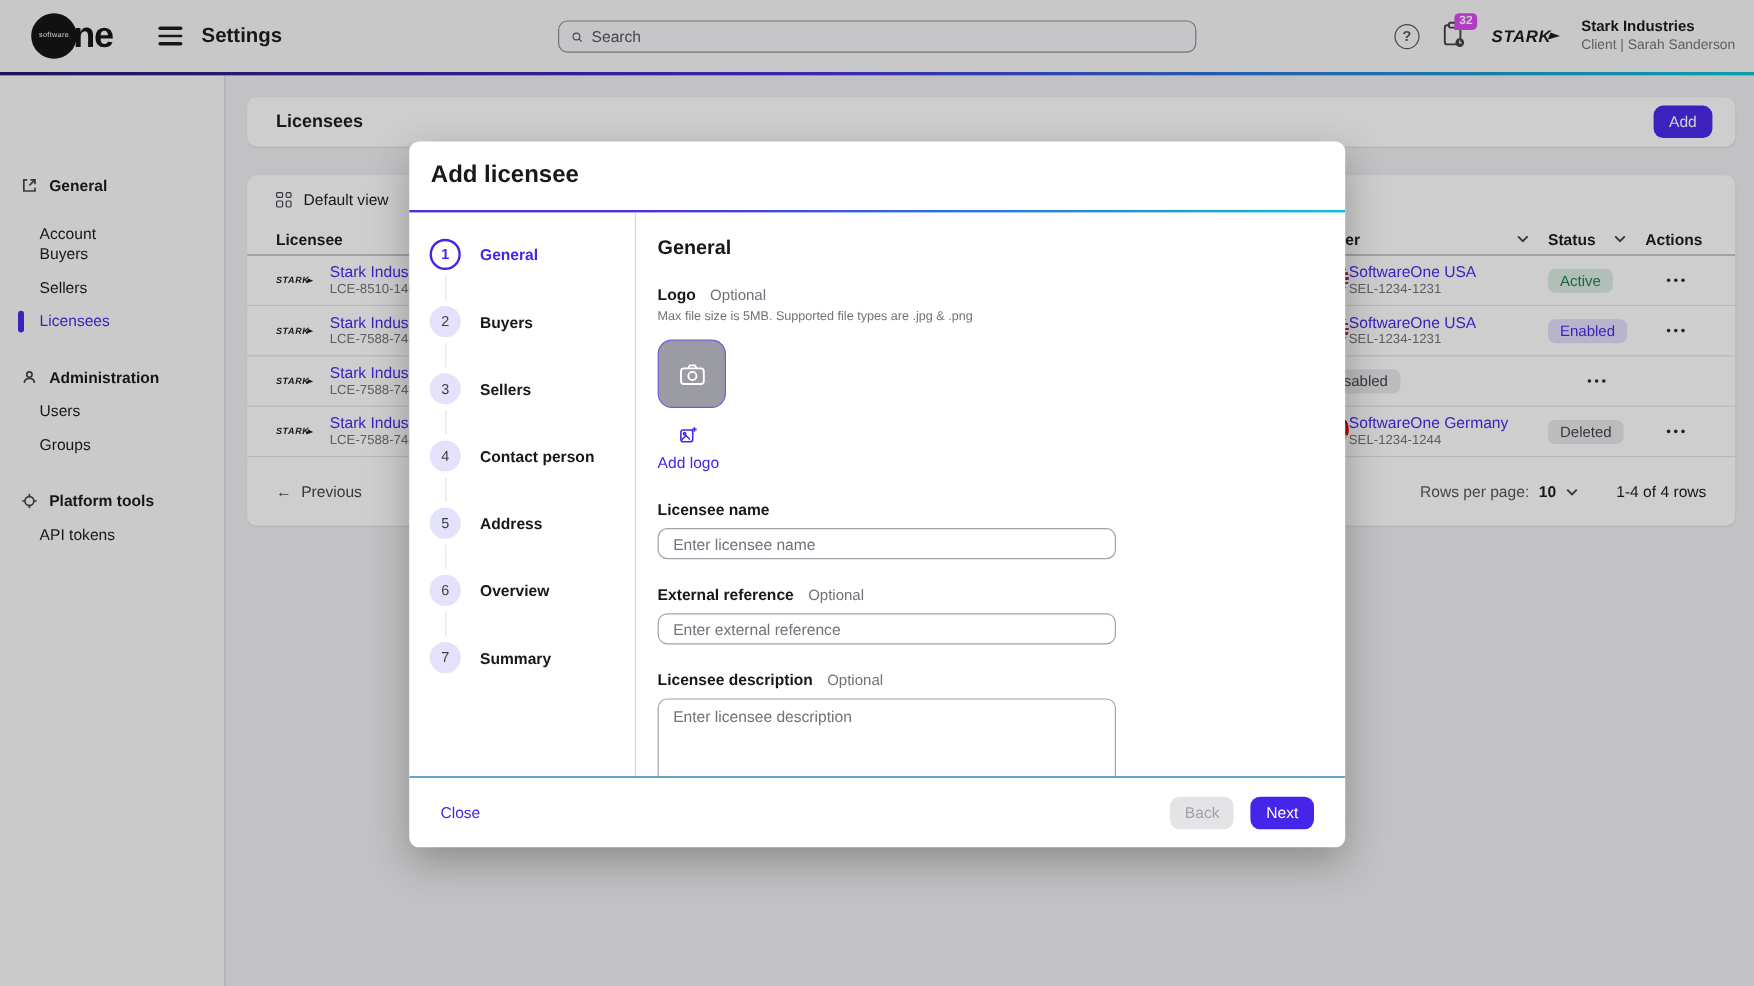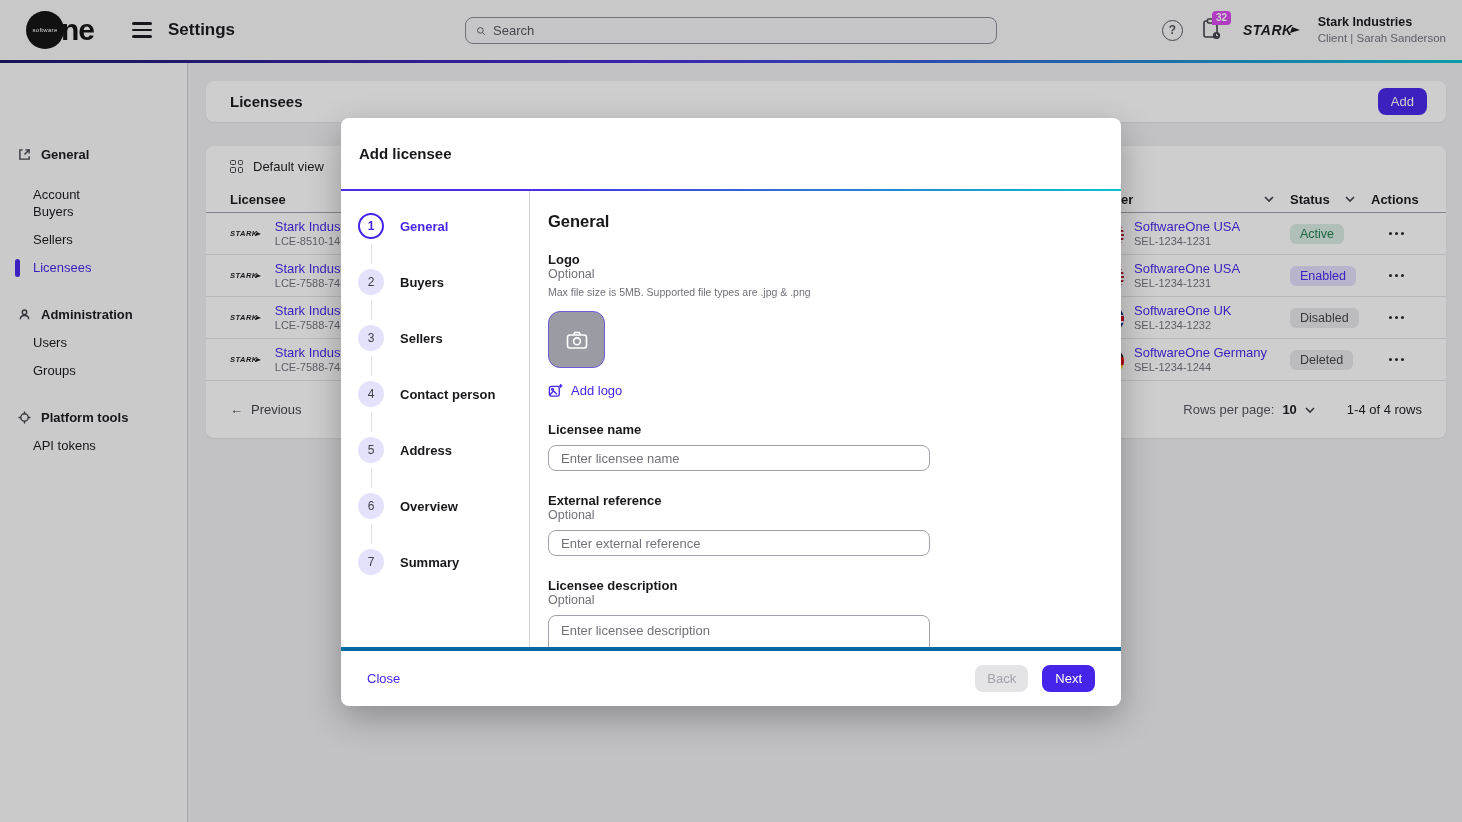--- a/index.html
+++ b/index.html
@@ -52,21 +52,21 @@
   .view-label { font-size:13px; }
   .thead, .trow { display:grid; grid-template-columns:1fr 192px 81px 51px; padding:0 24px; align-items:center; }
   .thead { height:27px; font-weight:700; font-size:13px; border-bottom:1px solid #a1a1aa; }
   .th-sort { display:flex; align-items:center; justify-content:space-between; padding-right:16px; }
   .trow { height:42px; border-bottom:1px solid #e4e4e7; }
   .lic-cell { display:flex; align-items:center; gap:14px; }
   .stark-logo.mini { font-size:7.5px; }
   .stark-arrow.mini { border-left:5px solid #18181b; border-top:2px solid transparent; border-bottom:2px solid transparent; }
   .cell-name { color:#4724ea; font-size:13px; line-height:1.2; }
   .cell-id { color:#71717a; font-size:11px; line-height:1.2; }
-  .seller-cell { display:flex; align-items:flex-end; gap:10px; }
+  .seller-cell { display:flex; align-items:flex-start; }
   .flag { width:26px; height:26px; border-radius:50%; position:relative; overflow:hidden; flex:none; }
   .flag-us { background:repeating-linear-gradient(180deg,#b22234 0 2px,#fff 2px 4px); }
   .flag-us::after { content:''; position:absolute; left:0; top:0; width:13px; height:12px; background:#3c3b6e; }
   .flag-uk { background:#00247d; }
   .flag-uk::before { content:''; position:absolute; left:0; top:9px; width:100%; height:8px; background:linear-gradient(180deg,#fff 0 1.5px,#cf142b 1.5px 6.5px,#fff 6.5px 8px); }
   .flag-uk::after { content:''; position:absolute; top:0; left:9px; height:100%; width:8px; background:linear-gradient(90deg,#fff 0 1.5px,#cf142b 1.5px 6.5px,#fff 6.5px 8px); }
   .flag-de { background:linear-gradient(180deg,#1a1a1a 0 33%,#dd0000 33% 66%,#ffce00 66%); }
   .badge { display:inline-block; padding:3px 10px; border-radius:6px; font-size:12.5px; }
   .badge-green { background:#d9eee2; color:#1d7a4b; }
   .badge-purple { background:#e2dffb; color:#4724ea; }
@@ -77,47 +77,47 @@
   .pag-left { display:flex; align-items:center; gap:8px; color:#3f3f46; }
   .pag-page { margin-left:48px; color:#18181b; }
   .pag-right { display:flex; align-items:center; gap:8px; }
   .pag-label { color:#52525b; }
   .pag-range { margin-left:24px; }
   .chev { width:10px; height:10px; flex:none; }
 
   
   .overlay { position:absolute; inset:0; background:rgba(23,23,26,.21); z-index:50; }
   .modal { position:absolute; left:341px; top:118px; width:780px; height:588px; background:#fff; border-radius:8px; z-index:100; box-shadow:0 12px 34px rgba(0,0,0,.28); display:flex; flex-direction:column; overflow:hidden; }
-  .modal-header { height:71px; display:flex; align-items:center; padding-left:18px; font-size:15px; font-weight:700; flex:none; }
+  .modal-header { height:57px; display:flex; align-items:center; padding-left:18px; font-size:20px; font-weight:700; flex:none; }
   .modal-gradient { height:2px; background:linear-gradient(90deg,#4b2fe0 0%,#4b2fe0 25%,#0ac2ce 100%); flex:none; }
   .modal-body { flex:1; display:flex; overflow:hidden; }
   .steps-col { width:189px; border-right:1px solid #d4d4d8; padding:22px 0 0 17px; flex:none; }
   .step { display:flex; align-items:center; gap:16px; position:relative; height:26px; margin-bottom:30px; }
   .step-circle { width:26px; height:26px; border-radius:50%; background:#e4e1fb; color:#3f3f46; font-size:12px; display:flex; align-items:center; justify-content:center; flex:none; }
   .step.active .step-circle { background:#fff; border:2px solid #4724ea; color:#4724ea; font-weight:700; }
   .step-label { font-weight:700; font-size:13px; }
   .step.active .step-label { color:#4724ea; }
   .step:not(:last-child)::after { content:''; position:absolute; left:13px; top:31px; width:1px; height:20px; background:#e4e4e7; }
   .form-col { flex:1; padding:21px 0 0 18px; overflow:hidden; }
   .form-heading { font-size:16.5px; font-weight:700; }
-  .label-row { display:flex; align-items:flex-start; gap:0;flex-direction:column; }
+  .label-row { display:flex; align-items:flex-end; gap:12px; }
   .field-label { font-weight:700; font-size:13px; }
   .optional { color:#71717a; font-size:12.5px; }
   .help-text { color:#71717a; font-size:10.5px; margin-top:5px; }
   .logo-row { margin-top:21px; }
   .logo-tile { margin-top:13px; width:57px; height:57px; border-radius:12px; background:#9b9ba3; border:1px solid #6d5bd9; display:flex; align-items:center; justify-content:center; }
-  .add-logo { margin-top:15px; display:flex; align-items:center; gap:8px; color:#4724ea; cursor:pointer; width:fit-content; }
+  .add-logo { margin-top:15px; display:flex; align-items:center; gap:8px; color:#4724ea; cursor:pointer; width:fit-content;flex-direction:column; }
   .mt24 { margin-top:24px; }
   .mt22 { margin-top:22px; }
   .text-input { margin-top:8px; width:382px; height:26px; border:1px solid #a1a1aa; border-radius:8px; padding:0 12px; font-size:13px; font-family:inherit; color:#18181b; outline:none; display:block; }
   .text-input::placeholder, textarea::placeholder { color:#71717a; }
   textarea.text-input { height:120px; padding-top:7px; resize:none; }
   .check-row { margin-top:20px; display:flex; align-items:center; gap:10px; }
   .checkbox { width:15px; height:15px; border:1.5px solid #52525b; border-radius:3px; background:#fff; cursor:pointer; flex:none; }
-  .modal-footer { height:59px; border-top:4px solid #0369a1; display:flex; align-items:center; justify-content:space-between; padding:0 26px; flex:none; }
+  .modal-footer { height:59px; border-top:1px solid #0369a1; display:flex; align-items:center; justify-content:space-between; padding:0 26px; flex:none; }
   .close-link { color:#4724ea; cursor:pointer; }
   .footer-btns { display:flex; gap:14px; }
   svg { display:block; }
 </style>
 </head>
 <body>
 
 <div class="topbar">
   <div class="brand">
     <div class="brand-o">
@@ -291,27 +291,20 @@
         <div class="lic-cell">
           <span class="stark-logo mini">
               <span>STARK</span>
               <span class="stark-arrow mini"></span>
             </span>
           <div>
               <div class="cell-name">Stark Industries</div>
               <div class="cell-id">LCE-7588-7489</div>
             </div>
         </div>
-        <div class="seller-cell">
-            <span class="flag flag-uk"></span>
-          <div>
-              <div class="cell-name">SoftwareOne UK</div>
-              <div class="cell-id">SEL-1234-1232</div>
-            </div>
-        </div>
         <div><span class="badge badge-gray">Disabled</span></div>
         <div class="dots">
             <i></i>
             <i></i>
             <i></i>
           </div>
       </div>
 
       <div class="trow">
         <div class="lic-cell">

